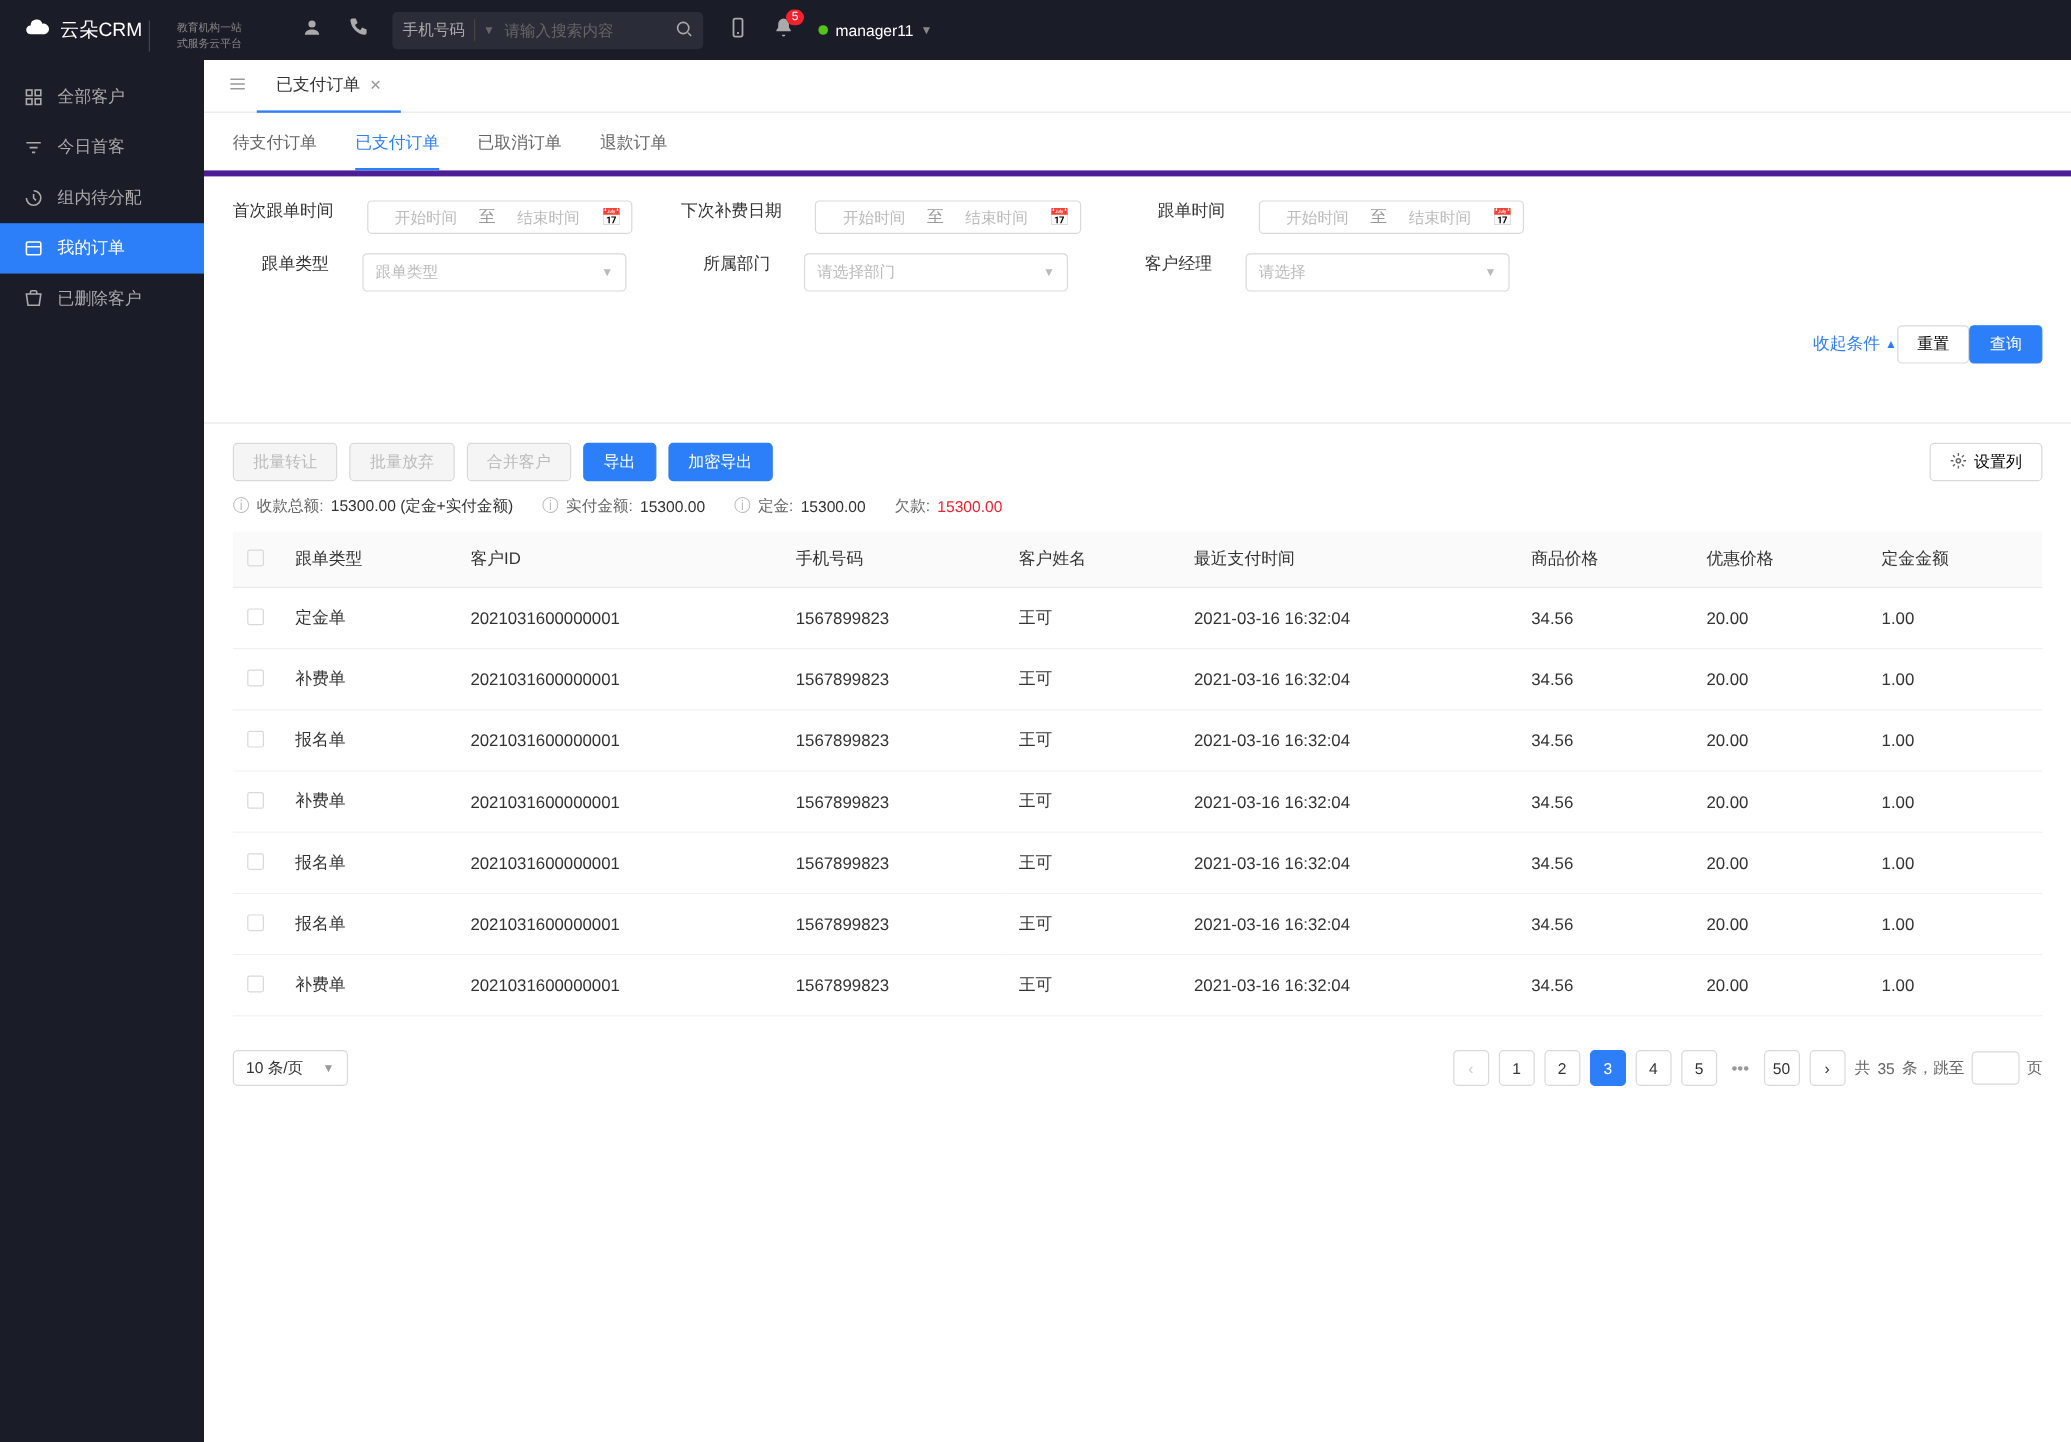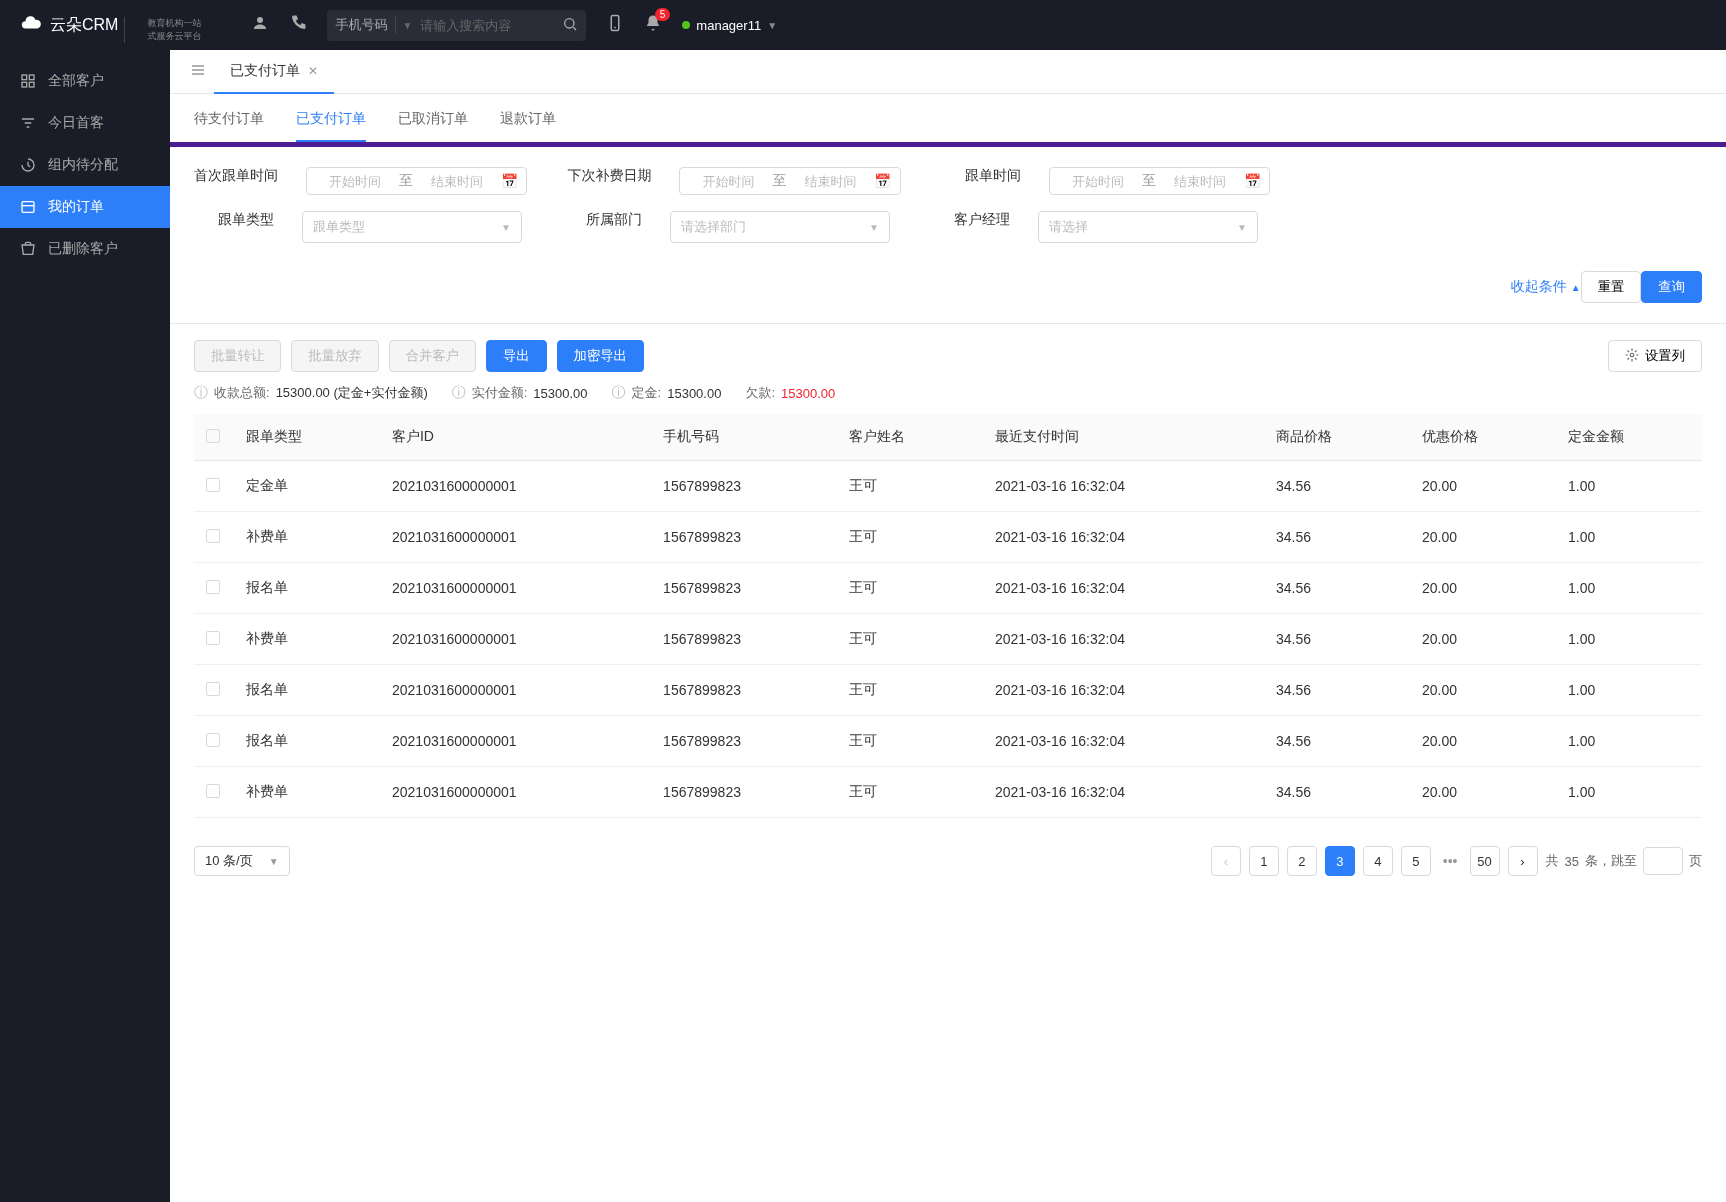--- a/index.html
+++ b/index.html
@@ -60,21 +60,21 @@
     .date-sep { color: #999; margin: 0 4px; }
     .date-icon { color: #bbb; margin-left: 4px; }
     .select-box { border: 1px solid #d9d9d9; border-radius: 4px; padding: 6px 10px; min-width: 220px; display: flex; justify-content: space-between; align-items: center; background: #fff; cursor: pointer; color: #bbb; font-size: 13px; }
     .select-caret { color: #bbb; font-size: 10px; }
     .filter-actions { display: flex; justify-content: flex-end; gap: 0; align-items: center; padding-top: 12px; }
     .link-btn { color: #2d7ff9; cursor: pointer; display: flex; align-items: center; gap: 4px; }
     .btn { padding: 6px 16px; border-radius: 4px; cursor: pointer; border: 1px solid #d9d9d9; background: #fff; }
     .btn-primary { background: #2d7ff9; color: #fff; border-color: #2d7ff9; }
     
     
-    .toolbar { display: flex; justify-content: space-between; align-items: center; padding: 16px 24px 12px; border-top: 1px solid #e8e8e8; }
+    .toolbar { display: flex; justify-content: space-between; align-items: center; padding: 16px 24px 12px; border-top: 1px solid #e8e8e8; margin-top: 29px; }
     .toolbar-left { display: flex; gap: 10px; }
     .btn-disabled { background: #f5f5f5; color: #bbb; cursor: not-allowed; }
     .btn-outline { border: 1px solid #d9d9d9; background: #fff; display: flex; align-items: center; gap: 6px; }
     
     
     .summary-bar { display: flex; gap: 24px; padding: 0 24px 12px; font-size: 13px; color: #666; align-items: center; }
     .summary-item { display: flex; align-items: center; gap: 6px; }
     .summary-icon { color: #bbb; font-size: 14px; }
     .summary-value { color: #333; font-weight: 500; }
     .summary-value.red { color: #f5222d; }

